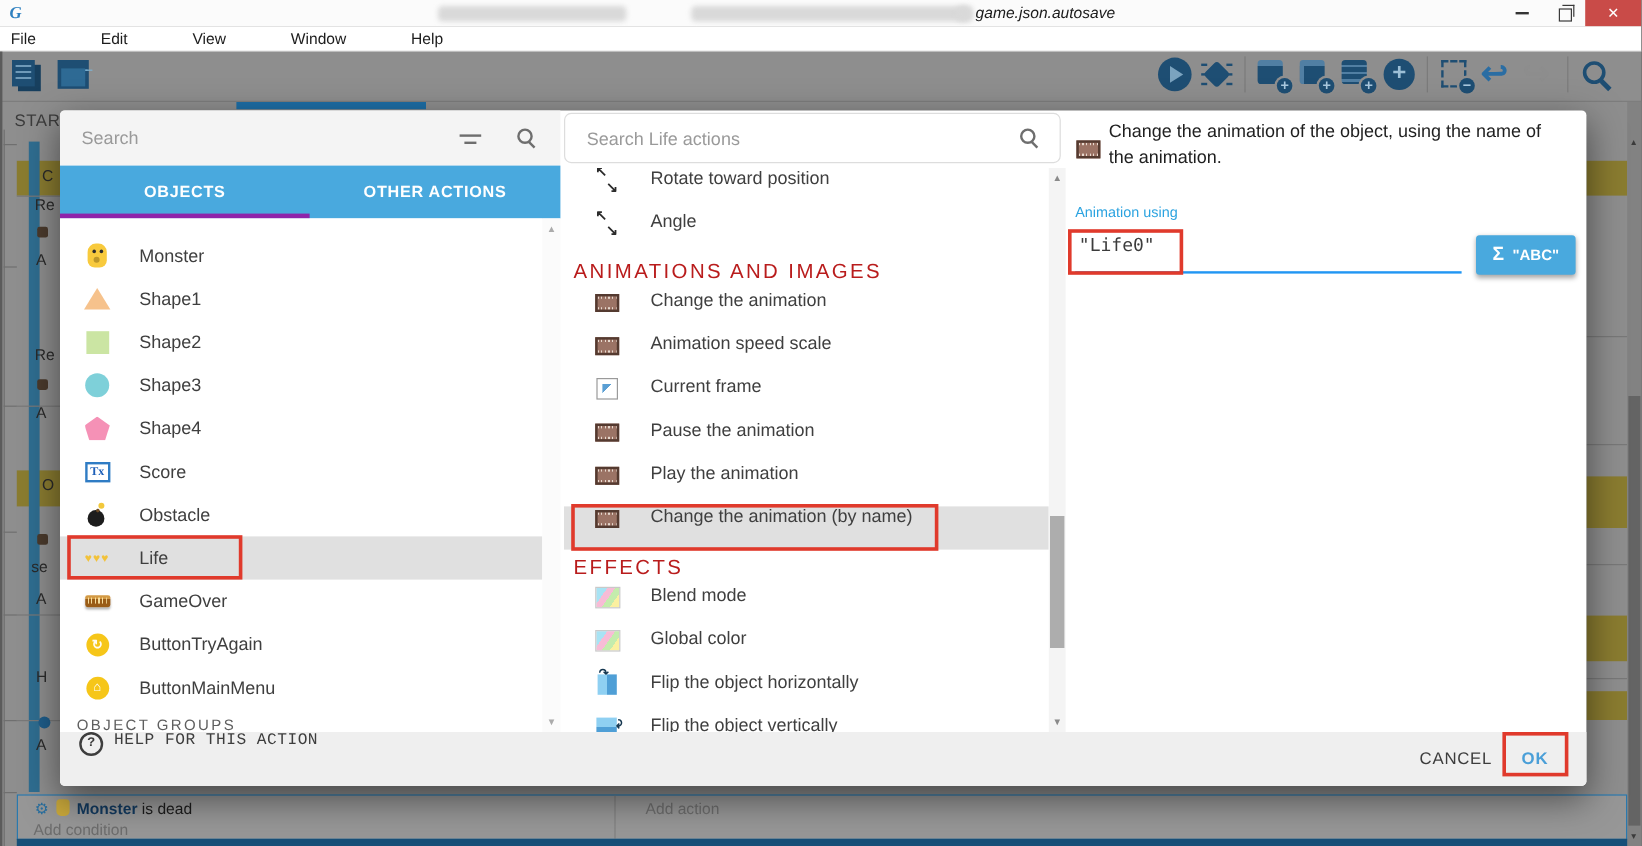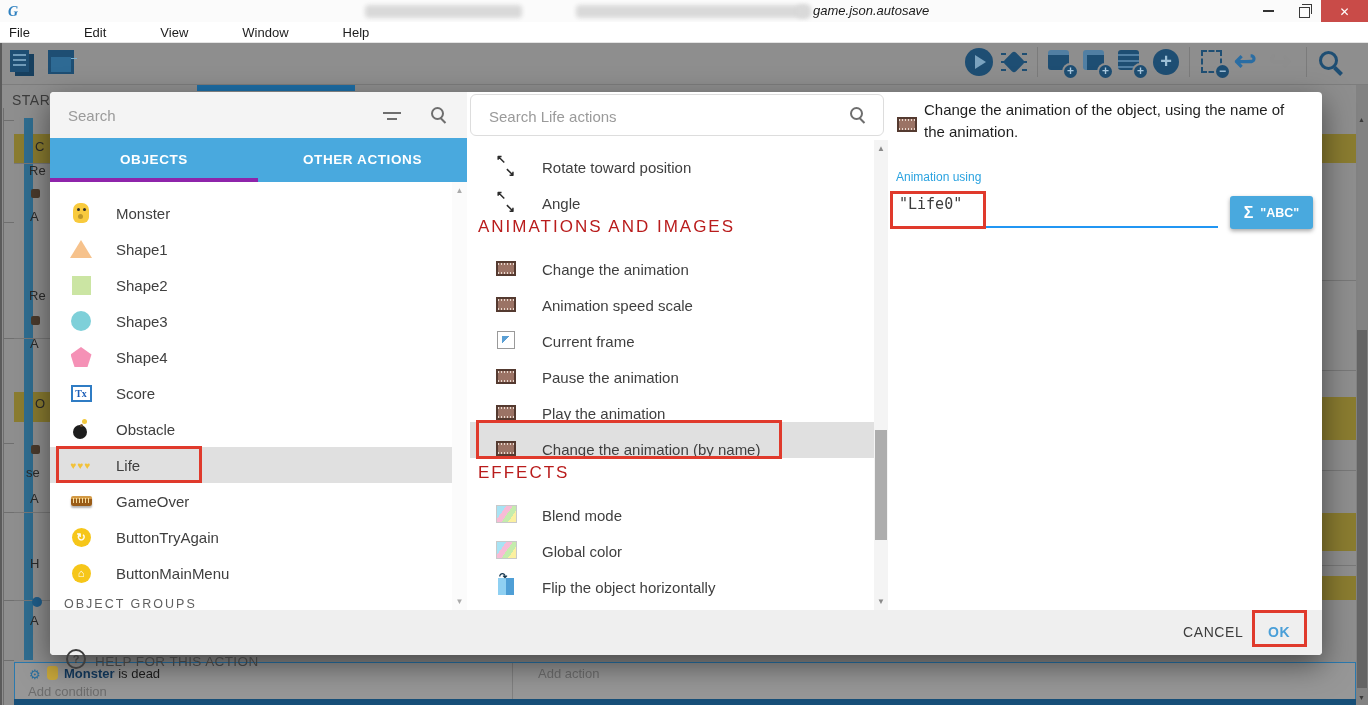--- a/index.html
+++ b/index.html
@@ -126,21 +126,21 @@
   .oi-retry-button::after{content:"↻";position:absolute;font-size:11px;font-weight:bold;color:rgba(255,255,255,.95);}
   .oi-home-button::after{content:"⌂";position:absolute;font-size:11px;font-weight:bold;color:#fff;}
   .lp-scroll{position:absolute;left:402px;top:90px;width:15px;height:428px;background:#fbfbfb;}
   .sb-up::before{content:"▲";position:absolute;top:4px;left:0;right:0;text-align:center;font-size:8px;color:#ababab;}
   .sb-dn::before{content:"▼";position:absolute;bottom:4px;left:0;right:0;text-align:center;font-size:8px;color:#ababab;}
   
   .mp-search{position:absolute;left:420px;top:2px;width:414px;height:42px;background:#fff;border:1px solid #ddd;border-radius:6px;box-sizing:border-box;}
   .mp-input{left:16px;top:9px;width:320px;height:22px;}
   .mp-mag{left:378px;top:11px;}
   .mp-list{position:absolute;left:420px;top:48px;width:404px;height:470px;overflow:hidden;}
-  .act-row{position:relative;height:36px;display:flex;align-items:flex-end;}
+  .act-row{position:relative;height:36px;display:flex;align-items:flex-start;}
   .ai{width:22px;height:20px;position:relative;flex:none;margin-left:25px;display:flex;align-items:center;justify-content:center;}
   .act-label{margin-left:25px;font-size:15px;color:#3f3f3f;white-space:nowrap;}
   .act-header{height:30px;display:flex;align-items:center;padding-left:8px;font-size:17px;color:#b91c1c;letter-spacing:2px;}
   .ai-rotate-arrow::before{content:"↖";position:absolute;left:1px;top:-4px;font-size:12px;color:#2b2b2b;font-weight:bold;}
   .ai-rotate-arrow::after{content:"↘";position:absolute;right:2px;bottom:-3px;font-size:12px;color:#2b2b2b;font-weight:bold;}
   .ai-film::before{content:"";width:20px;height:15px;border:2px solid #543a30;box-sizing:border-box;background-color:#9b7365;
     background-image:repeating-linear-gradient(90deg,rgba(240,228,218,.9) 0 1px,transparent 1px 3px),repeating-linear-gradient(90deg,rgba(240,228,218,.9) 0 1px,transparent 1px 3px);
     background-size:100% 2px,100% 2px;background-position:0 0,0 100%;background-repeat:no-repeat;}
   .ai-frame::before{content:"";width:16px;height:16px;background:#fff;border:1px solid #9a9a9a;}
   .ai-frame::after{content:"";position:absolute;left:7px;top:6px;width:8px;height:8px;background:linear-gradient(135deg,#5a9fd4 0 45%,transparent 45%);}
@@ -157,21 +157,21 @@
   .rp-label{position:absolute;left:846px;top:78px;font-size:12px;color:var(--c-field_label_blue,#2ba3e0);}
   .rp-input{position:absolute;left:847px;top:102px;width:310px;border:none;outline:none;background:transparent;
     font-family:"DejaVu Sans Mono",monospace;font-size:15px;color:#3c3c3c;}
   .rp-underline{position:absolute;left:846px;top:134px;width:322px;height:2px;background:var(--c-field_underline_blue,#2196f3);}
   .rp-sigma{position:absolute;left:1180px;top:104px;width:83px;height:33px;background:var(--c-tab_blue,#49a9de);border-radius:3px;
     box-shadow:0 2px 4px rgba(0,0,0,.35);display:flex;align-items:center;justify-content:center;gap:7px;color:#fff;}
   .sig{font-size:16px;font-weight:bold;}
   .sigl{font-size:12.5px;font-weight:bold;}
   
   .dlg-footer{position:absolute;left:0;top:518px;width:1272px;height:45px;background:#efefef;border-radius:0 0 4px 4px;}
-  .help-btn{position:absolute;left:16px;top:0;height:59px;display:flex;align-items:flex-end;gap:9px;}
+  .help-btn{position:absolute;left:16px;top:0;height:59px;display:flex;align-items:flex-start;gap:9px;font-family:Liberation Mono, monospace;}
   .help-ic{width:16px;height:16px;border:2px solid #3d3d3d;border-radius:50%;display:flex;align-items:center;justify-content:center;}
   .help-ic::before{content:"?";font-size:11px;font-weight:bold;color:#3d3d3d;}
   .help-label{font-size:13.5px;color:#3d3d3d;letter-spacing:.4px;}
   .cancel-btn{position:absolute;left:1133px;top:0;height:45px;line-height:45px;font-size:14px;color:#3d3d3d;letter-spacing:.6px;}
   .ok-btn{position:absolute;left:1218px;top:0;height:45px;line-height:45px;font-size:14px;color:var(--c-ok_blue,#4a9fd8);font-weight:bold;letter-spacing:.6px;}
   
   .annot{position:absolute;border:3px solid var(--c-annotation_red,#e03a2c);pointer-events:none;z-index:5;}
   .annot-life{left:6px;top:-1px;width:140px;height:31px;}
   .annot-action{left:6px;top:-2px;width:300px;height:33px;}
   .rp-annot{left:840px;top:99px;width:90px;height:32px;}

